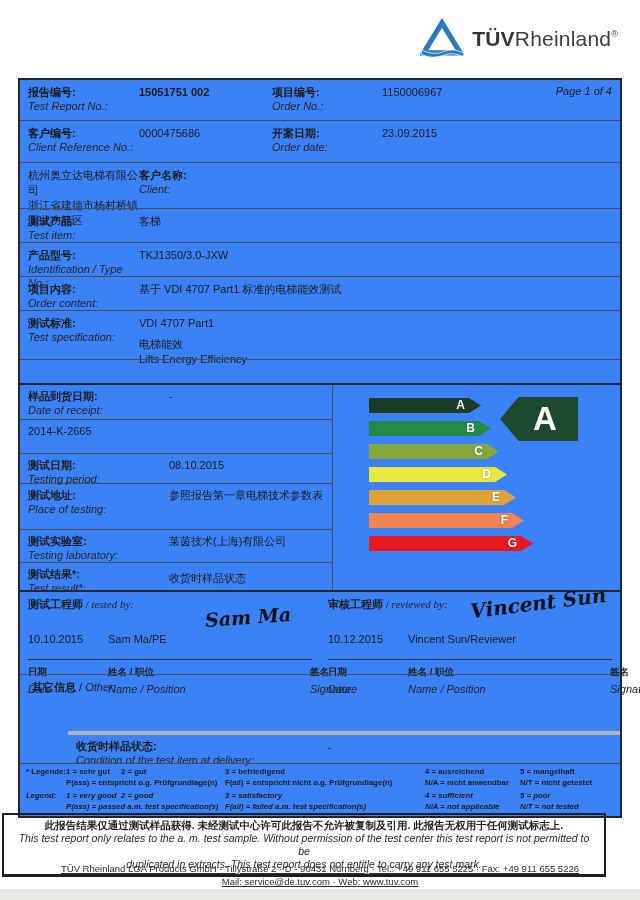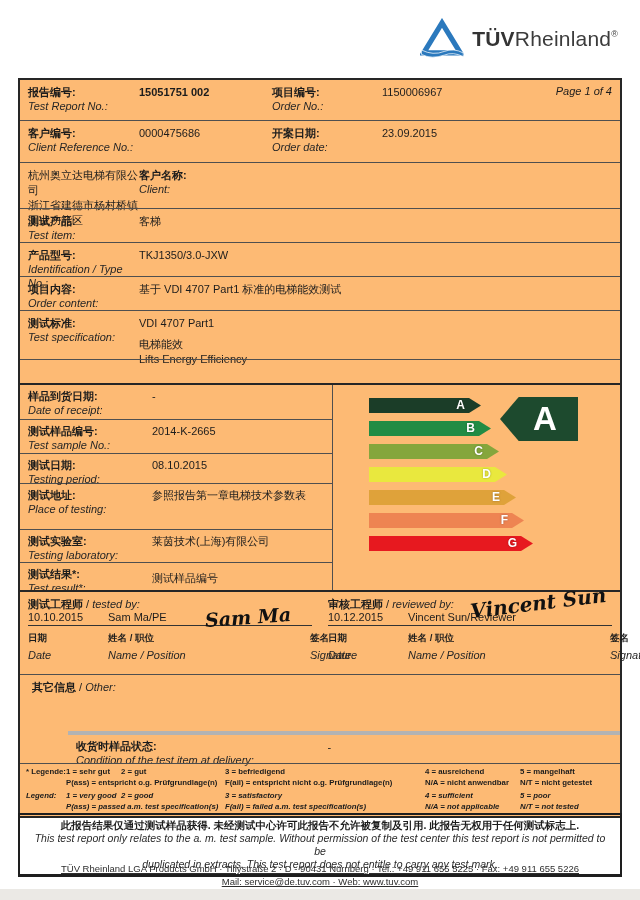--- a/index.html
+++ b/index.html
@@ -7,73 +7,73 @@
     width:640px;height:900px;position:relative;background:#ffffff;
     font-family:"Liberation Sans","DejaVu Sans",sans-serif;color:#1c1c1c;overflow:hidden;
   }
   
   .logo{position:absolute;top:18px;right:22px;display:flex;align-items:center;gap:8px;}
   .logo svg{width:44px;height:42px;}
   .logo-text{font-size:21px;color:#3c3c3c;letter-spacing:.2px;white-space:nowrap;}
   .logo-text .b{font-weight:bold;color:#343434;}
   .logo-text sup{font-size:9px;vertical-align:9px;}
   
-  .doc{position:absolute;left:18px;top:78px;width:604px;border:2px solid #262626;box-sizing:border-box;background:#fdba74;}
+  .doc{position:absolute;left:18px;top:78px;width:604px;border:2px solid #262626;box-sizing:border-box;background:#3b82f6;}
   .row{border-top:1px solid #4f4f4f;box-sizing:border-box;position:relative;}
   .row:first-child{border-top:none;}
   .sep-thick{border-top:2px solid #262626;}
   .sep-gray{border-top:4px solid #b3b3b3;margin-left:48px;}
   .cn{font-weight:bold;font-size:11px;line-height:14px;}
   .en{font-style:italic;font-size:11px;line-height:14px;color:#262626;}
   .val{font-size:11px;line-height:15px;}
   .bold{font-weight:bold;}
   
   .grid-head{display:grid;grid-template-columns:111px 133px 110px 1fr 74px;padding:5px 8px;height:40px;}
   .grid-head.r2{height:42px;}
   .page-num{font-style:italic;font-size:11px;text-align:right;white-space:nowrap;}
   
   .grid-full{display:grid;grid-template-columns:111px 1fr;padding:5px 8px;}
   
   .bottom{display:flex;height:207px;}
   .bottom-left{width:312px;box-sizing:border-box;}
-  .srow{display:grid;grid-template-columns:124px 1fr;padding:4px 8px;border-top:1px solid #4f4f4f;box-sizing:border-box;}
+  .srow{display:grid;grid-template-columns:124px 1fr;padding:4px 8px;border-top:1px solid #4f4f4f;box-sizing:border-box;gap:17px;}
   .srow:first-child{border-top:none;}
   .bottom-right{flex:1;border-left:1px solid #4f4f4f;position:relative;}
   
   .bars{position:absolute;left:36px;top:13px;}
   .bar{height:15px;margin-bottom:8px;position:relative;color:#fff;font-weight:bold;font-size:12px;
        clip-path:polygon(0 0,calc(100% - 12px) 0,100% 50%,calc(100% - 12px) 100%,0 100%);}
   .bar span{position:absolute;right:16px;top:0;line-height:15px;text-shadow:0 0 2px rgba(0,0,0,.35);}
   .indicator{position:absolute;left:167px;top:12px;width:78px;height:44px;color:#fff;
        clip-path:polygon(24% 0,100% 0,100% 100%,24% 100%,0 50%);
        display:flex;align-items:center;justify-content:center;}
   .indicator span{font-size:33px;font-weight:bold;margin-left:12px;line-height:44px;}
   
   .sig{display:flex;height:84px;}
   .sig-half{width:50%;box-sizing:border-box;padding:5px 8px 0 8px;position:relative;}
-  .sig-title{font-size:11px;}
+  .sig-title{font-size:11px;font-family:Liberation Serif, serif;}
   .sig-line{display:grid;grid-template-columns:80px 142px 1fr;border-bottom:1px solid #333;
-            padding-bottom:2px;font-size:11px;}
+            padding-bottom:14px;margin-top:22px;font-size:11px;}
   .sig-labels{display:grid;grid-template-columns:80px 142px 1fr;margin-top:1px;}
   .sig-labels .cn{font-size:9.5px;line-height:11px;}
   .sig-labels .en{font-size:11px;line-height:11px;}
   .handwriting{position:absolute;font-family:"DejaVu Serif",serif;font-style:italic;font-weight:bold;color:#111;white-space:nowrap;}
   .hw-left{left:185px;top:14px;font-size:19px;transform:rotate(-4deg);}
   .hw-right{right:14px;top:-1px;font-size:20px;transform:rotate(-7deg);}
   .other-row{height:57px;padding:5px 12px;box-sizing:border-box;font-size:11px;}
   .cond-row{height:32px;padding:4px 8px;box-sizing:border-box;position:relative;}
   .cond-dash{position:absolute;left:47%;top:6px;font-size:11px;}
   
   .legend{padding:3px 4px 4px 6px;font-size:7.8px;line-height:10.5px;font-weight:bold;}
   .lg-row{display:grid;grid-template-columns:40px 55px 104px 200px 95px 1fr;white-space:nowrap;}
   .lg-row .sp2{grid-column:2 / span 2;}
   .lg-en{font-style:italic;}
   .lg-gap{height:3px;}
   
-  .disclaimer{position:absolute;left:18px;top:813px;width:604px;box-sizing:border-box;
+  .disclaimer{position:absolute;left:2px;top:813px;width:604px;box-sizing:border-box;
       border:2px solid #1e1e1e;border-bottom-width:3px;padding:3px 8px;text-align:center;}
   .disc-cn{font-weight:bold;font-size:10.5px;line-height:14px;}
   .disc-en{font-style:italic;font-size:10.5px;line-height:13px;color:#2a2a2a;}
   
   .footer{position:absolute;left:0;top:862px;width:100%;text-align:center;font-size:9.5px;line-height:13px;color:#2e2e2e;text-decoration:underline;}
   .scan-strip{position:absolute;left:0;bottom:0;width:100%;height:11px;background:#ebe9e5;}
 </style>
 </head>
 <body>
 
@@ -167,24 +167,20 @@
   <div class="row sep-thick bottom">
     <div class="bottom-left">
       <div class="srow" style="height:34px;">
         <div>
             <div class="cn">样品到货日期:</div>
             <div class="en">Date of receipt:</div>
           </div>
         <div class="val">-</div>
       </div>
       <div class="srow" style="height:34px;">
-        <div>
-            <div class="cn">测试样品编号:</div>
-            <div class="en">Test sample No.:</div>
-          </div>
         <div class="val">2014-K-2665</div>
       </div>
       <div class="srow" style="height:30px;">
         <div>
             <div class="cn">测试日期:</div>
             <div class="en">Testing period:</div>
           </div>
         <div class="val">08.10.2015</div>
       </div>
       <div class="srow" style="height:46px;">
@@ -199,21 +195,21 @@
             <div class="cn">测试实验室:</div>
             <div class="en">Testing laboratory:</div>
           </div>
         <div class="val">莱茵技术(上海)有限公司</div>
       </div>
       <div class="srow" style="height:30px;">
         <div>
             <div class="cn">测试结果*:</div>
             <div class="en">Test result*:</div>
           </div>
-        <div class="val" style="padding-top:4px;">测试样品编号</div>
+        <div class="val" style="padding-top:4px;">收货时样品状态</div>
       </div>
     </div>
     <div class="bottom-right">
       <div class="bars">
         <div class="bar" style="width: 112px; background: rgb(27, 61, 40);">
             <span>A</span>
           </div>
         <div class="bar" style="width: 122px; background: rgb(33, 140, 68);">
             <span>B</span>
           </div>

